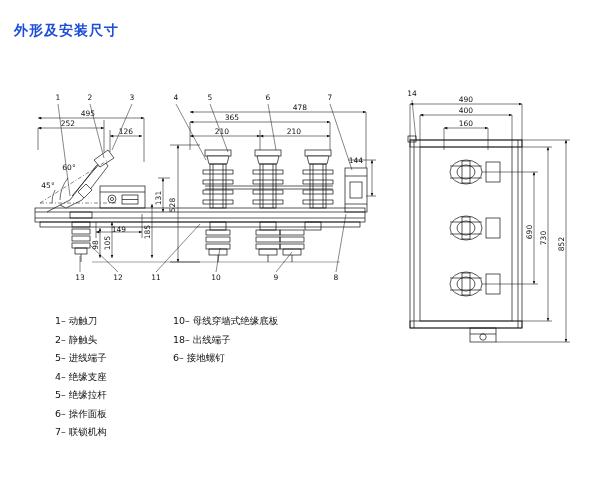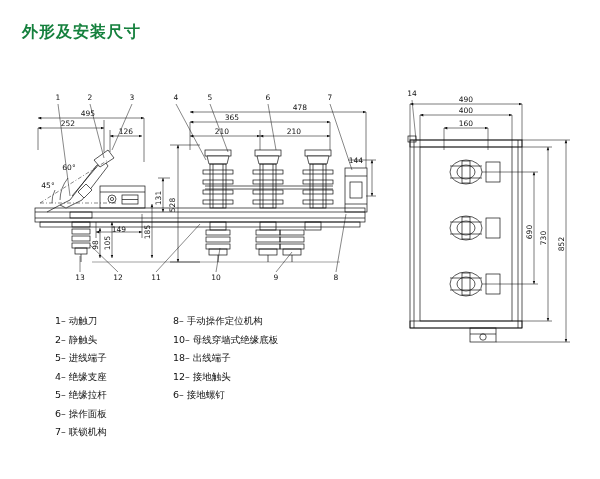--- a/index.html
+++ b/index.html
@@ -7,22 +7,22 @@
     width:600px;height:479px;
     background:#ffffff;
     font-family:"DejaVu Sans","Liberation Sans",sans-serif;
     color:#1a1a1a;
     position:relative;
     overflow:hidden;
   }
   #page{position:relative;width:600px;height:479px;}
 
   .title{
-    position:absolute;left:22px;top:22px;
-    font-size:16px;font-weight:bold;color:#15803d;
+    position:absolute;left:14px;top:22px;
+    font-size:14px;font-weight:bold;color:#1d4ed8;
     letter-spacing:1px;
   }
 
   
   svg.draw{position:absolute;left:0;top:0;width:600px;height:479px;}
 
   
   .legend{
     position:absolute;left:55px;top:312px;
     width:330px;
@@ -334,21 +334,19 @@
     <div class="col left">
       <div class="row">1– 动触刀</div>
       <div class="row">2– 静触头</div>
       <div class="row">5– 进线端子</div>
       <div class="row">4– 绝缘支座</div>
       <div class="row">5– 绝缘拉杆</div>
       <div class="row">6– 操作面板</div>
       <div class="row">7– 联锁机构</div>
     </div>
     <div class="col right">
-      <div class="row">8– 手动操作定位机构</div>
       <div class="row">10– 母线穿墙式绝缘底板</div>
       <div class="row">18– 出线端子</div>
-      <div class="row">12– 接地触头</div>
       <div class="row">6– 接地螺钉</div>
     </div>
   </div>
 
 </div>
 
 </body></html>

